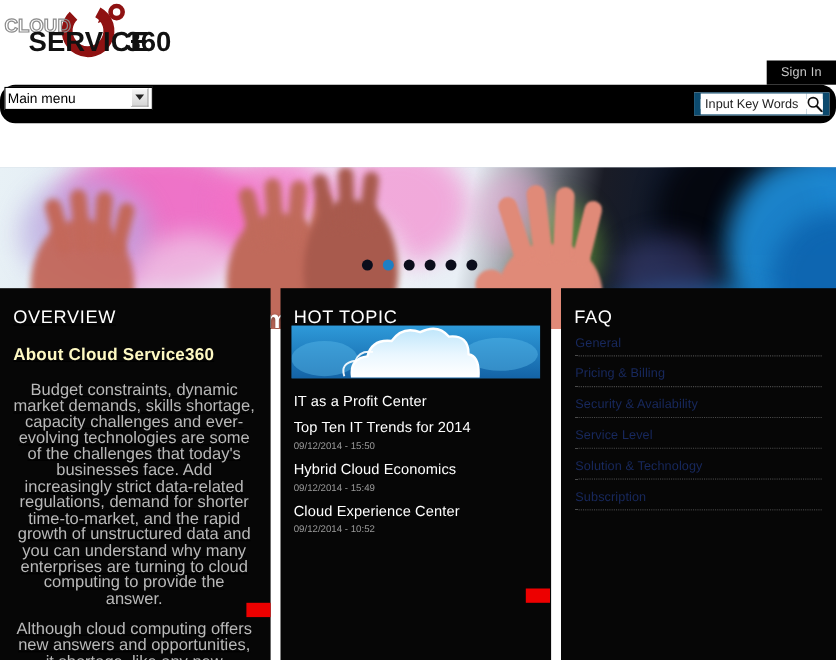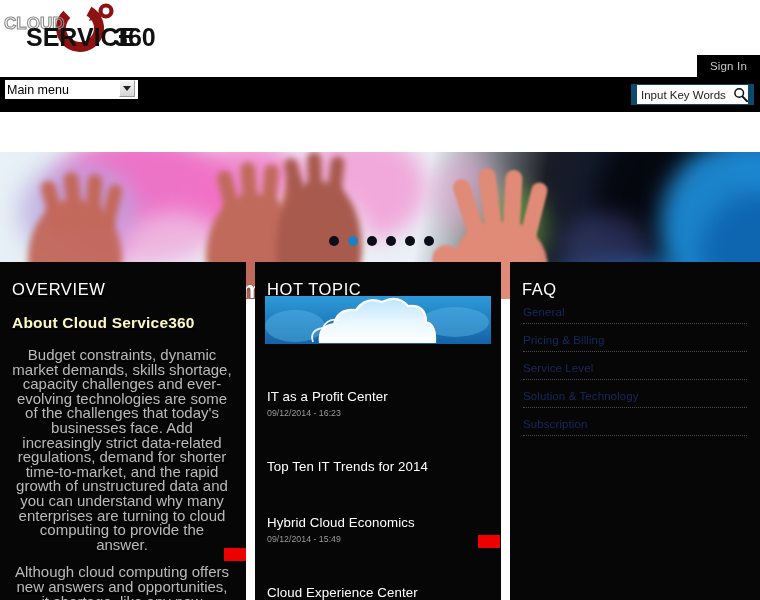--- a/index.html
+++ b/index.html
@@ -27,20 +27,21 @@
     text-align: center;
     letter-spacing: .2px;
     cursor: pointer;
   }
 
   
   .navbar {
     position: absolute; left: 0; top: 77px;
     width: 760px; height: 35px;
     background: #000;
+    border-radius: 14px;
   }
   .mainmenu-select {
     position: absolute; left: 2px; top: 1px;
     width: 135px; height: 21px;
     font-family: "Liberation Sans", sans-serif;
     font-size: 12.5px;
     color: #000;
     background: #fff;
     border: 1px solid #000;
     border-radius: 0;
@@ -142,21 +143,21 @@
   .more-hot { left: 223px; top: 273px; }
 
   
   .hot-img {
     position: absolute; left: 10px; top: 34px;
     width: 226px; height: 48px;
     overflow: hidden;
     background: linear-gradient(180deg,#2a94d8 0%,#1f7cc0 55%,#1b6fae 100%);
   }
   .hot-list { position: absolute; left: 0; top: 95px; width: 246px; }
-  .hot-item { padding: 0 12px 9px 12px; margin-top: 32px; }
+  .hot-item { padding: 0 12px 9px 12px; }
   .hot-item-title {
     color: #fff; font-size: 13.3px; letter-spacing: .1px;
     cursor: pointer; display: block;
   }
   .hot-item-date { color: #9a9a9a; font-size: 8.8px; padding-top: 4px; }
 
   
   .faq-list { position: absolute; left: 0; top: 40px; width: 250px; padding: 0 13px; }
   .faq-item { padding: 4px 0 0 0; }
   .faq-link {
@@ -311,24 +312,24 @@
             <ellipse cx="190" cy="26" rx="34" ry="15"></ellipse>
           </g>
           <path d="M55 46 q-2 -16 14 -18 q4 -16 22 -14 q10 -14 26 -8 q16 -8 26 4 q18 -2 18 16 q10 2 9 20 Z" fill="url(#cloudg)" stroke="#ffffff" stroke-width="2.2"></path>
           <path d="M48 46 q-4 -12 10 -14 q4 -10 16 -8" fill="none" stroke="#ffffff" stroke-width="1.8" opacity=".9"></path>
         </svg>
       </div>
 
       <div class="hot-list">
         <div class="hot-item">
           <a class="hot-item-title">IT as a Profit Center</a>
-          <div class="hot-item-date">09/12/2014 - 16:23</div>
         </div>
         <div class="hot-item">
           <a class="hot-item-title">Top Ten IT Trends for 2014</a>
+          <div class="hot-item-date">09/12/2014 - 15:50</div>
         </div>
         <div class="hot-item">
           <a class="hot-item-title">Hybrid Cloud Economics</a>
           <div class="hot-item-date">09/12/2014 - 15:49</div>
         </div>
         <div class="hot-item">
           <a class="hot-item-title">Cloud Experience Center</a>
           <div class="hot-item-date">09/12/2014 - 10:52</div>
         </div>
       </div>
@@ -341,20 +342,24 @@
       <div class="faq-list">
         <div class="faq-item">
           <a class="faq-link">General</a>
           <div class="faq-sep"></div>
         </div>
         <div class="faq-item">
           <a class="faq-link">Pricing &amp; Billing</a>
           <div class="faq-sep"></div>
         </div>
         <div class="faq-item">
+          <a class="faq-link">Security &amp; Availability</a>
+          <div class="faq-sep"></div>
+        </div>
+        <div class="faq-item">
           <a class="faq-link">Service Level</a>
           <div class="faq-sep"></div>
         </div>
         <div class="faq-item">
           <a class="faq-link">Solution &amp; Technology</a>
           <div class="faq-sep"></div>
         </div>
         <div class="faq-item">
           <a class="faq-link">Subscription</a>
           <div class="faq-sep"></div>

